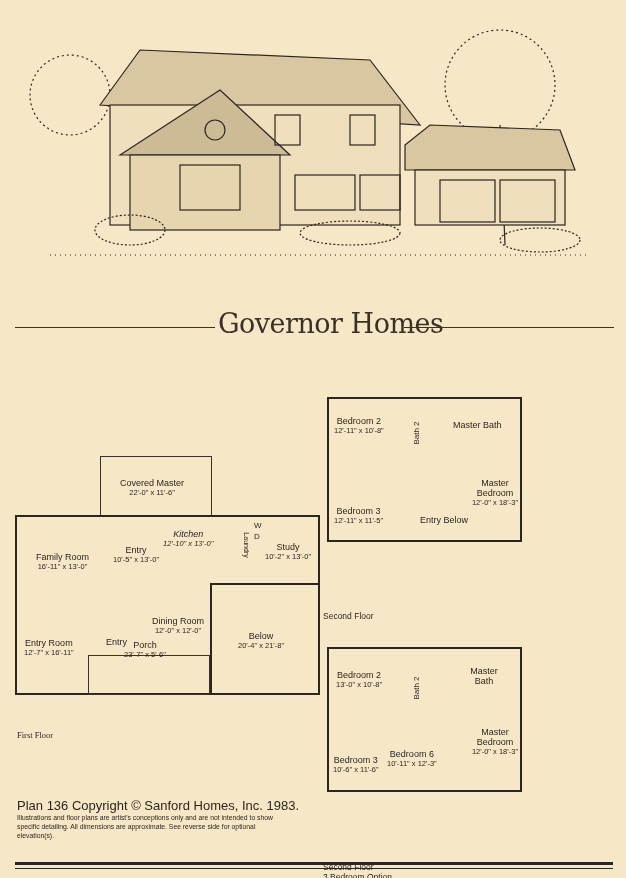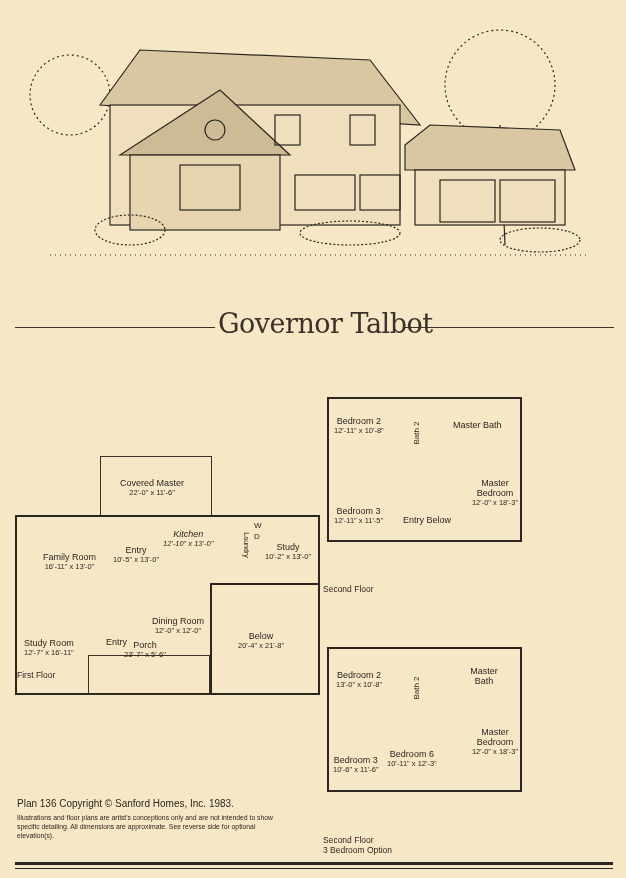--- a/index.html
+++ b/index.html
@@ -3,24 +3,24 @@
 <meta charset="utf-8">
 <style>
   html,body{margin:0;padding:0;}
   body{width:626px;height:878px;background:#f6e7c6;position:relative;overflow:hidden;font-family:"Liberation Sans",sans-serif;color:#2b2620;}
   .abs{position:absolute;}
   .title{left:218px;top:308px;font-family:"DejaVu Serif",serif;font-size:27px;color:#3a3128;letter-spacing:-0.5px;}
   .rule-l{left:15px;top:327px;width:200px;height:1px;background:#3a3128;}
   .rule-r{left:404px;top:327px;width:210px;height:1px;background:#3a3128;}
   .room{position:absolute;text-align:center;font-size:9px;line-height:10px;color:#2b2620;white-space:nowrap;}
   .dim{font-size:7.5px;display:block;}
-  .cap{position:absolute;font-size:8.5px;color:#2b2620;}
+  .cap{position:absolute;font-size:8.5px;color:#2b2620;margin-top:27px;}
   .wall{position:absolute;border:2.5px solid #2b2620;box-sizing:border-box;}
   .thin{position:absolute;border:1px solid #3a3128;box-sizing:border-box;}
-  .copy{left:17px;top:798px;font-size:10px;}
+  .copy{left:17px;top:798px;font-size:13px;}
   .fine{left:17px;top:813px;font-size:6.8px;line-height:9px;width:270px;}
   .footer-bar{left:15px;top:862px;width:598px;height:3px;background:#2b2620;}
   .footer-bar2{left:15px;top:868px;width:598px;height:1px;background:#2b2620;}
 </style>
 </head>
 <body>
 
 <svg class="abs" style="left:20px;top:15px" width="590" height="270" viewBox="0 0 590 270">
   <g fill="none" stroke="#2b2620" stroke-width="1.2">
 
@@ -48,63 +48,63 @@
     <rect x="480" y="165" width="55" height="42"></rect>
 
     <ellipse cx="110" cy="215" rx="35" ry="15" stroke-dasharray="2 2"></ellipse>
     <ellipse cx="330" cy="218" rx="50" ry="12" stroke-dasharray="2 2"></ellipse>
     <ellipse cx="520" cy="225" rx="40" ry="12" stroke-dasharray="2 2"></ellipse>
     <line x1="30" y1="240" x2="570" y2="240" stroke-dasharray="1 4"></line>
   </g>
 </svg>
 
 <div class="abs rule-l"></div>
-<div class="abs title">Governor Talbot</div>
+<div class="abs title">Governor Homes</div>
 <div class="abs rule-r"></div>
 
 <div class="thin" style="left:100px;top:456px;width:112px;height:60px;border-bottom:none"></div>
 <div class="wall" style="left:15px;top:515px;width:305px;height:180px"></div>
 <div class="wall" style="left:210px;top:583px;width:110px;height:112px;border-width:2px"></div>
 <div class="thin" style="left:88px;top:655px;width:122px;height:40px"></div>
 
 <div class="room" style="left:120px;top:478px;">
   <span>Covered Master</span><span class="dim">22'-0" x 11'-6"</span></div>
 <div class="room" style="left:163px;top:529px;font-style:italic;">
   <span>Kitchen</span><span class="dim">12'-10" x 13'-0"</span></div>
 <div class="room" style="left:233px;top:540px;transform:rotate(90deg);font-size:7px;">
   <span>Laundry</span></div>
 <div class="room" style="left:254px;top:521px;font-size:8px;"><span>W</span></div>
 <div class="room" style="left:254px;top:532px;font-size:8px;"><span>D</span></div>
-<div class="room" style="left:36px;top:552px;margin-left:7px;">
+<div class="room" style="left:36px;top:552px;">
   <span>Family Room</span><span class="dim">16'-11" x 13'-0"</span></div>
 <div class="room" style="left:113px;top:545px;">
   <span>Entry</span><span class="dim">10'-5" x 13'-0"</span></div>
 <div class="room" style="left:265px;top:542px;">
   <span>Study</span><span class="dim">10'-2" x 13'-0"</span></div>
 <div class="room" style="left:152px;top:616px;">
   <span>Dining Room</span><span class="dim">12'-0" x 12'-0"</span></div>
 <div class="room" style="left:24px;top:638px;">
-  <span>Study Room</span><span class="dim">12'-7" x 16'-11"</span></div>
+  <span>Entry Room</span><span class="dim">12'-7" x 16'-11"</span></div>
 <div class="room" style="left:106px;top:637px;"><span>Entry</span></div>
 <div class="room" style="left:238px;top:631px;">
   <span>Below</span><span class="dim">20'-4" x 21'-8"</span></div>
 <div class="room" style="left:124px;top:640px;">
   <span>Porch</span><span class="dim">23'-7" x 5'-6"</span></div>
-<div class="cap" style="left:17px;top:670px;">First Floor</div>
+<div class="cap" style="left:17px;top:703px;font-family:Liberation Serif, serif;">First Floor</div>
 
 <div class="wall" style="left:327px;top:397px;width:195px;height:145px"></div>
 <div class="room" style="left:334px;top:416px;">
   <span>Bedroom 2</span><span class="dim">12'-11" x 10'-8"</span></div>
 <div class="room" style="left:405px;top:428px;transform:rotate(-90deg);font-size:8px;"><span>Bath 2</span></div>
 <div class="room" style="left:453px;top:420px;"><span>Master Bath</span></div>
 <div class="room" style="left:465px;top:478px;width:60px;white-space:normal;">
   <span>Master Bedroom</span><span class="dim">12'-0" x 18'-3"</span></div>
 <div class="room" style="left:334px;top:506px;">
   <span>Bedroom 3</span><span class="dim">12'-11" x 11'-5"</span></div>
-<div class="room" style="left:403px;top:515px;"><span>Entry Below</span></div>
+<div class="room" style="left:420px;top:515px;"><span>Entry Below</span></div>
 <div class="cap" style="left:323px;top:584px;">Second Floor</div>
 
 <div class="wall" style="left:327px;top:647px;width:195px;height:145px"></div>
 <div class="room" style="left:336px;top:670px;">
   <span>Bedroom 2</span><span class="dim">13'-0" x 10'-8"</span></div>
 <div class="room" style="left:405px;top:683px;transform:rotate(-90deg);font-size:8px;"><span>Bath 2</span></div>
 <div class="room" style="left:464px;top:666px;width:40px;white-space:normal;"><span>Master Bath</span></div>
 <div class="room" style="left:465px;top:727px;width:60px;white-space:normal;">
   <span>Master Bedroom</span><span class="dim">12'-0" x 18'-3"</span></div>
 <div class="room" style="left:333px;top:755px;">

